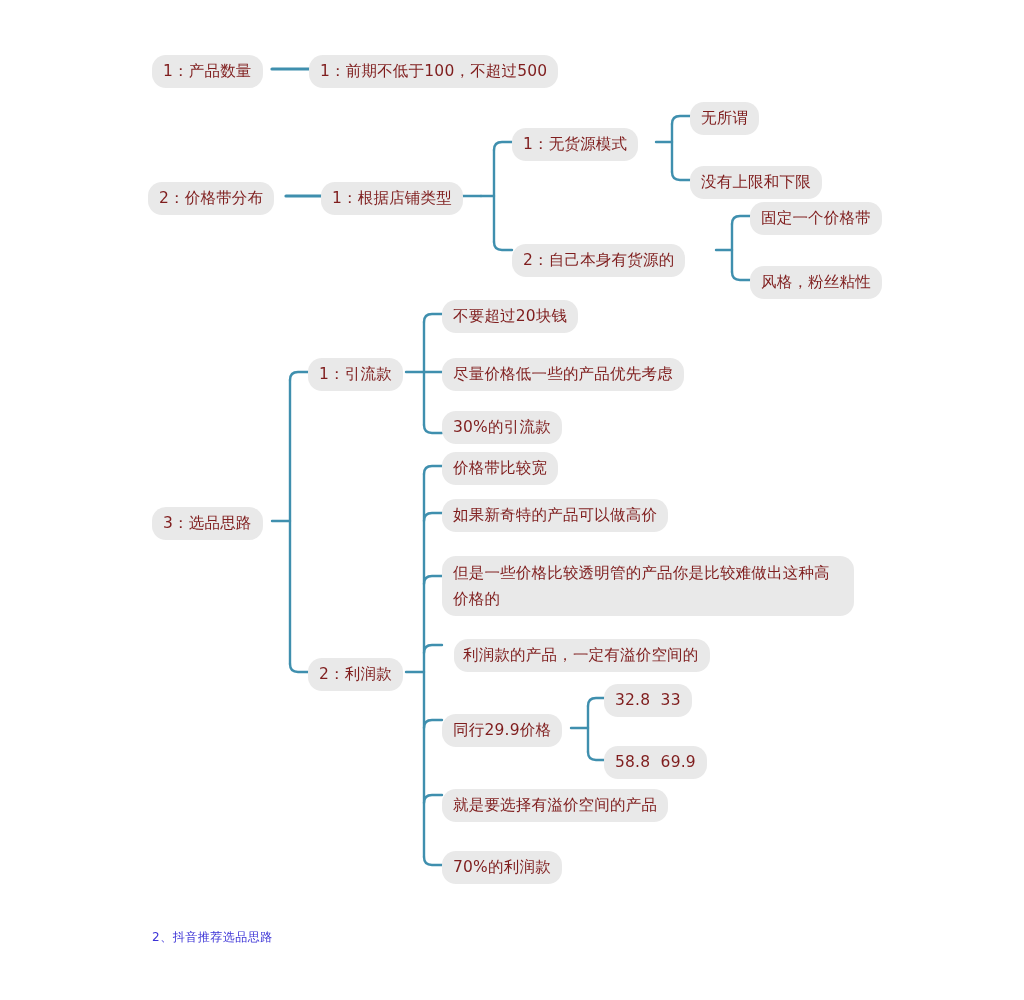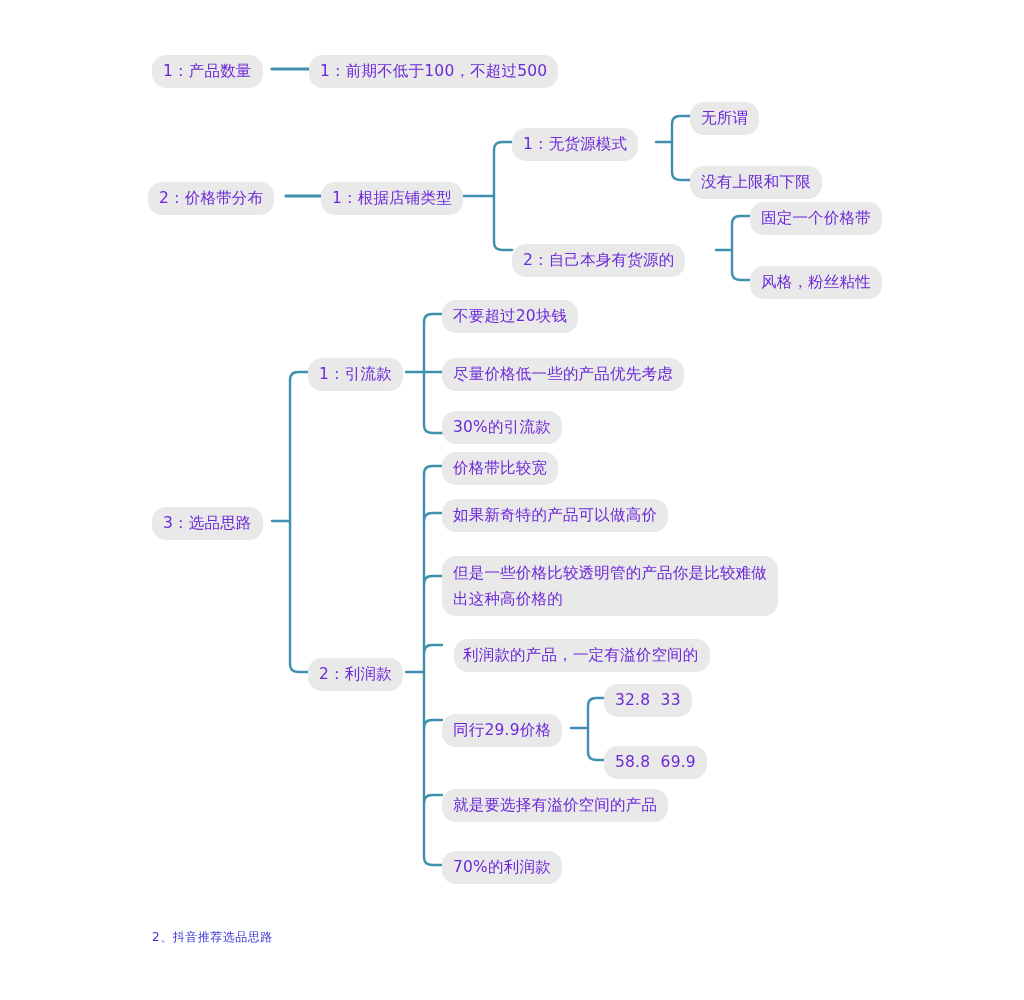--- a/index.html
+++ b/index.html
@@ -25,21 +25,21 @@
     position: absolute;
     left: 0;
     top: 0;
     width: 1024px;
     height: 1000px;
     pointer-events: none;
   }
   .node {
     position: absolute;
     background: #e9e9e9;
-    color: #6d28d9;
+    color: #7f1d1d;
     border-radius: 14px;
     font-size: 15.5px;
     line-height: 25px;
     padding: 4px 11px;
     box-sizing: border-box;
     white-space: pre;
     letter-spacing: 0.2px;
   }
   .node.wrap {
     white-space: normal;
@@ -129,21 +129,21 @@
 
   <div class="node" style="left:308px; top:358px;">1：引流款</div>
   <div class="node" style="left:442px; top:300px;">不要超过20块钱</div>
   <div class="node" style="left:442px; top:358px;">尽量价格低一些的产品优先考虑</div>
   <div class="node" style="left:442px; top:411px;">30%的引流款</div>
 
   <div class="node" style="left:308px; top:658px;">2：利润款</div>
 
   <div class="node" style="left:442px; top:452px;">价格带比较宽</div>
   <div class="node" style="left:442px; top:499px;">如果新奇特的产品可以做高价</div>
-  <div class="node wrap" style="left:442px; top:556px; width:336px;">但是一些价格比较透明管的产品你是比较难做出这种高价格的</div>
+  <div class="node wrap" style="left:442px; top:556px; width:412px;">但是一些价格比较透明管的产品你是比较难做出这种高价格的</div>
   <div class="node" style="left:454px; top:639px;padding-left:9px;">利润款的产品，一定有溢价空间的</div>
   <div class="node" style="left:442px; top:714px;">同行29.9价格</div>
   <div class="node" style="left:604px; top:684px;">32.8  33</div>
   <div class="node" style="left:604px; top:746px;">58.8  69.9</div>
   <div class="node" style="left:442px; top:789px;">就是要选择有溢价空间的产品</div>
   <div class="node" style="left:442px; top:851px;text-align:right;">70%的利润款</div>
 
 </div>
 
 <div class="heading" style="left:152px; top:925px;">2、抖音推荐选品思路</div>

